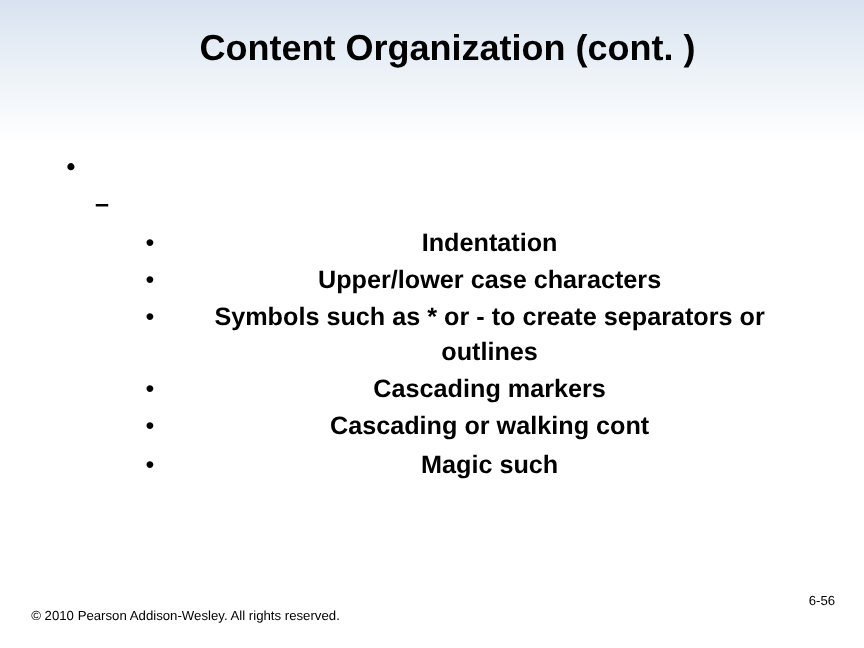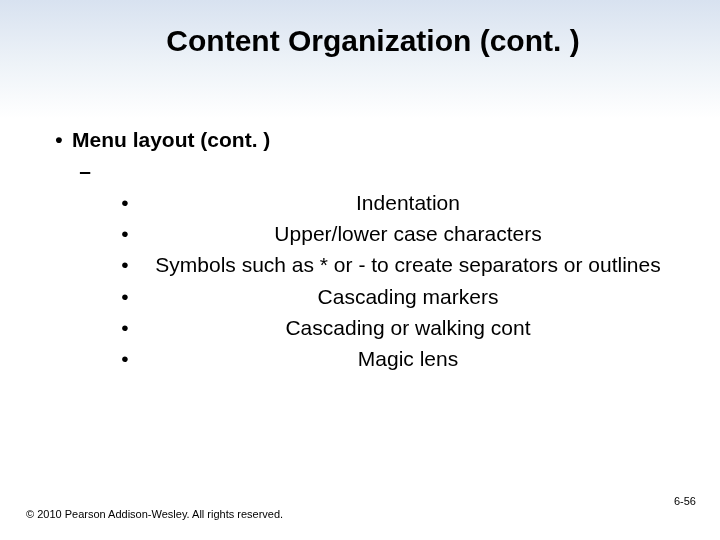--- a/index.html
+++ b/index.html
@@ -36,21 +36,21 @@
       margin-bottom: 3px;
     }
     .l2 .bullet { width: 26px; flex-shrink: 0; }
     .l3 {
       display: flex;
       font-weight: normal;
       margin-left: 68px;
       margin-bottom: 3px;
     }
     .l3 .bullet { width: 22px; flex-shrink: 0; }
-    .l3 .text { flex: 1; }
+    .l3 .text { flex: 1; font-weight: bold; }
     .footer-left {
       position: absolute;
       left: 26px;
       bottom: 20px;
       font-size: 11px;
       color: #000;
       margin-top: 28px;
     }
     .footer-right {
       position: absolute;
@@ -61,21 +61,20 @@
     }
   </style>
 </head>
 <body>
 
 <div class="title">Content Organization (cont. )</div>
 
 <div class="content">
   <div class="l1">
     <span class="bullet">•</span>
-    <span>Menu layout (cont. )</span>
   </div>
   <div class="l2">
     <span class="bullet">–</span>
   </div>
   <div class="l3">
     <span class="bullet">•</span>
     <span class="text">Indentation</span>
   </div>
   <div class="l3">
     <span class="bullet">•</span>
@@ -88,18 +87,18 @@
   <div class="l3">
     <span class="bullet">•</span>
     <span class="text">Cascading markers</span>
   </div>
   <div class="l3">
     <span class="bullet">•</span>
     <span class="text">Cascading or walking cont</span>
   </div>
   <div class="l3">
     <span class="bullet">•</span>
-    <span class="text">Magic lens</span>
+    <span class="text">Magic such</span>
   </div>
 </div>
 
 <div class="footer-left">© 2010 Pearson Addison-Wesley. All rights reserved.</div>
 <div class="footer-right">6-56</div>
 
 </body></html>

